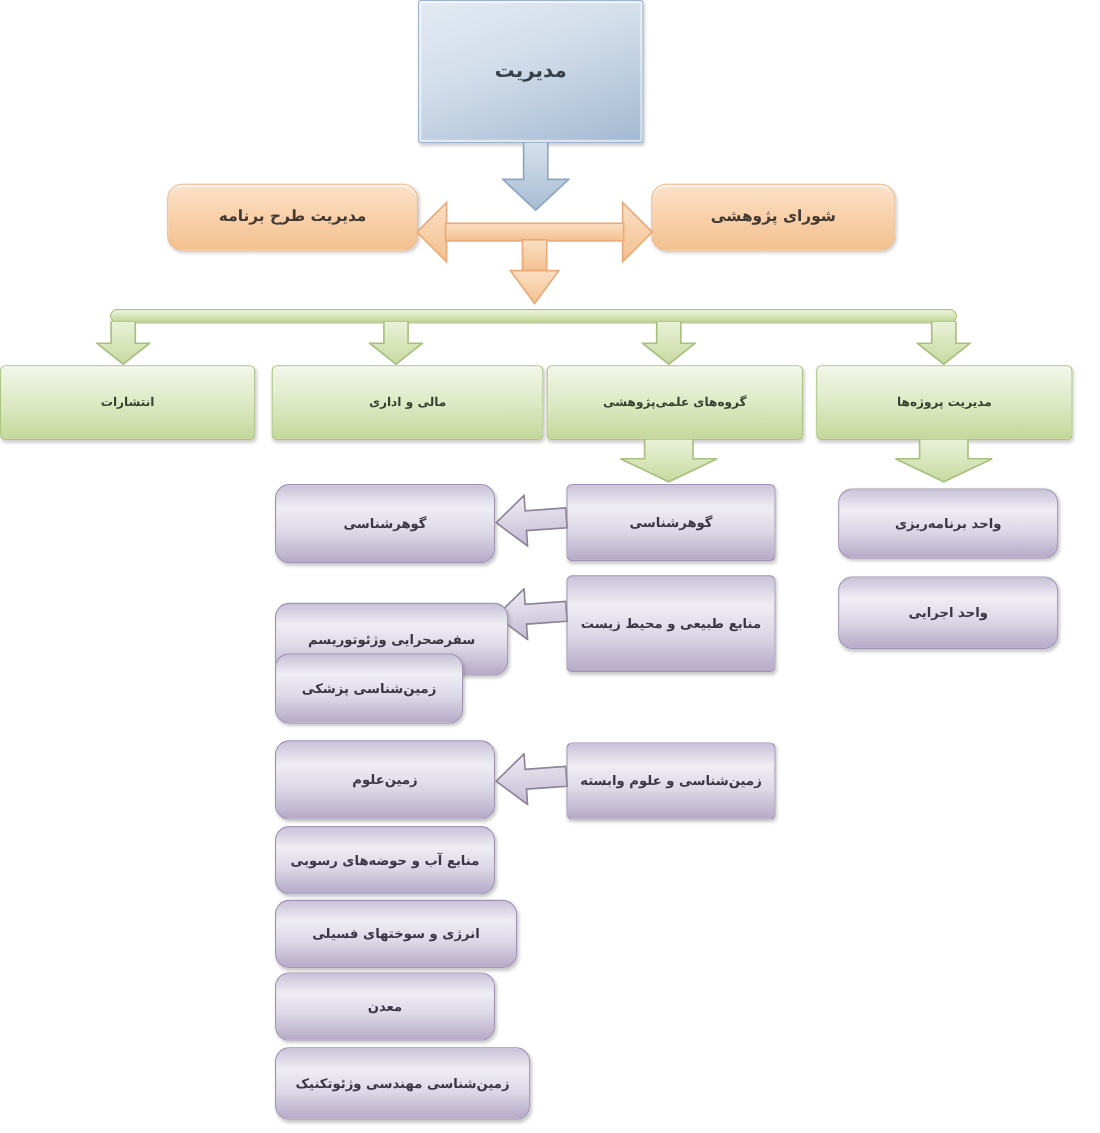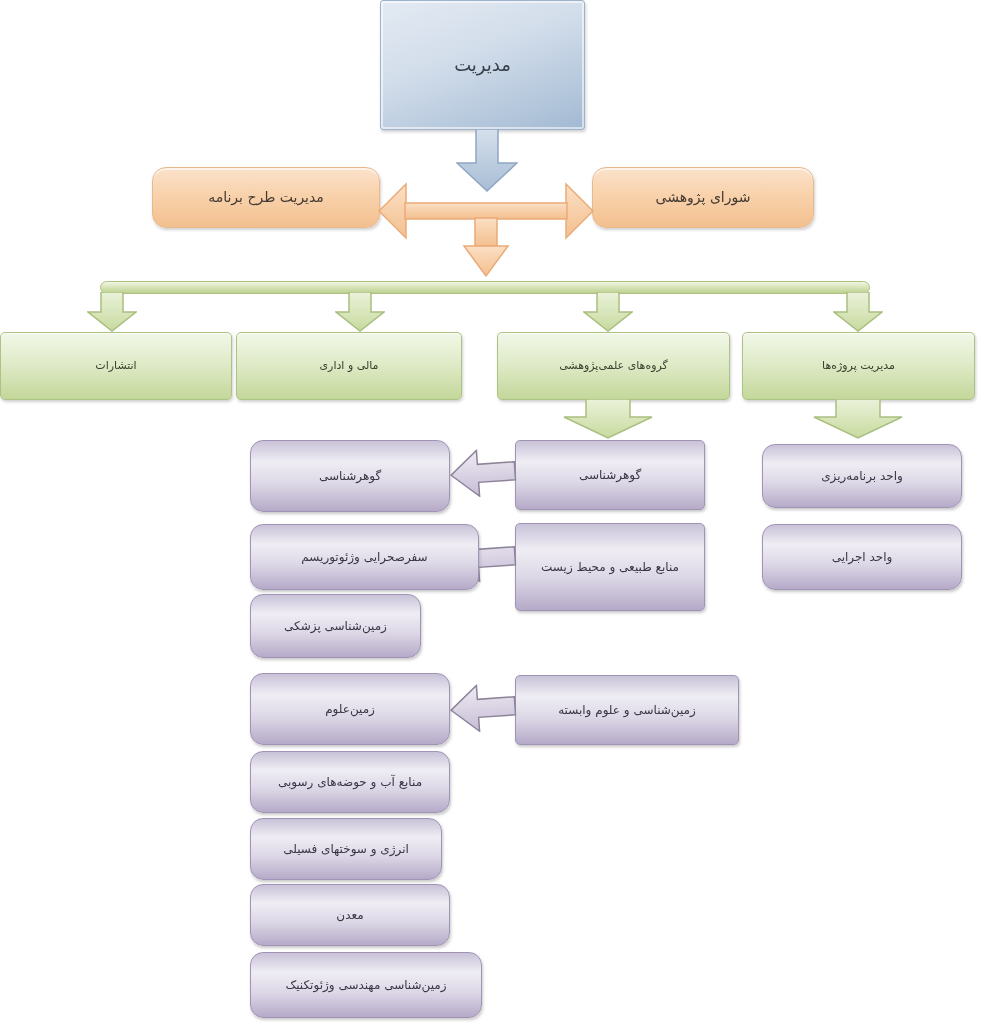--- a/index.html
+++ b/index.html
@@ -5,21 +5,21 @@
   html,body{margin:0;padding:0;background:#ffffff;}
   .canvas{
     position:relative;width:1000px;height:1030px;background:#ffffff;overflow:hidden;
     font-family:"DejaVu Sans","Liberation Sans",sans-serif;
   }
   .box{
     position:absolute;display:flex;align-items:center;justify-content:center;
     box-sizing:border-box;text-align:center;
   }
   .lbl{
-    font-weight:normal;color:#3a3a3a;direction:rtl;unicode-bidi:embed;
+    font-weight:bold;color:#3a3a3a;direction:rtl;unicode-bidi:embed;
     line-height:1.35;padding:0 8px;
   }
   
   .blue{
     background:linear-gradient(160deg,#e3eaf3 0%,#d3deeb 40%,#b3c6db 80%,#a2b9d2 100%);
     border:1px solid #9db2cc;border-radius:3px;
     box-shadow:inset 0 0 0 2px rgba(255,255,255,.55),1px 2px 3px rgba(120,120,120,.35);
   }
   .blue .lbl{font-size:18px;color:#38404a;}
   
@@ -112,21 +112,21 @@
   <svg class="arr" style="left:583px;top:292px" width="50" height="40">
     <polygon points="14,0 36,0 36,20 49,20 25,39 1,20 14,20" fill="url(#gGreen)" stroke="#a9bf80" stroke-width="1.5"></polygon>
   </svg>
   <svg class="arr" style="left:833px;top:292px" width="50" height="40">
     <polygon points="14,0 36,0 36,20 49,20 25,39 1,20 14,20" fill="url(#gGreen)" stroke="#a9bf80" stroke-width="1.5"></polygon>
   </svg>
 
   <div class="box green" style="left:0px;top:332px;width:232px;height:68px">
     <span class="lbl">انتشارات</span>
   </div>
-  <div class="box green" style="left:236px;top:332px;width:226px;height:68px">
+  <div class="box green" style="left:247px;top:332px;width:247px;height:68px">
     <span class="lbl">مالی و اداری</span>
   </div>
   <div class="box green" style="left:497px;top:332px;width:233px;height:68px">
     <span class="lbl">گروه‌های علمی‌پژوهشی</span>
   </div>
   <div class="box green" style="left:742px;top:332px;width:233px;height:68px">
     <span class="lbl">مدیریت پروژه‌ها</span>
   </div>
 
   <svg class="arr" style="left:562px;top:399px" width="92" height="40">
@@ -135,50 +135,50 @@
   <svg class="arr" style="left:812px;top:399px" width="92" height="40">
     <polygon points="24,0 68,0 68,18 90,18 46,39 2,18 24,18" fill="url(#gGreen)" stroke="#a9bf80" stroke-width="1.5"></polygon>
   </svg>
 
   <div class="box purple sq" style="left:515px;top:440px;width:190px;height:70px">
     <span class="lbl">گوهرشناسی</span>
   </div>
   <div class="box purple sq" style="left:515px;top:523px;width:190px;height:88px">
     <span class="lbl">منابع طبیعی و محیط زیست</span>
   </div>
-  <div class="box purple sq" style="left:515px;top:675px;width:224px;height:70px">
+  <div class="box purple sq" style="left:515px;top:675px;width:190px;height:70px">
     <span class="lbl">زمین‌شناسی و علوم وابسته</span>
   </div>
 
   <svg class="arr tilt" style="left:450px;top:449px" width="66" height="48">
     <polygon points="28,1 28,15 65,15 65,33 28,33 28,47 1,24" fill="url(#gPurple)" stroke="#8d8399" stroke-width="1.5"></polygon>
   </svg>
   <svg class="arr tilt" style="left:450px;top:534px" width="66" height="48">
     <polygon points="28,1 28,15 65,15 65,33 28,33 28,47 1,24" fill="url(#gPurple)" stroke="#8d8399" stroke-width="1.5"></polygon>
   </svg>
   <svg class="arr tilt" style="left:450px;top:684px" width="66" height="48">
     <polygon points="28,1 28,15 65,15 65,33 28,33 28,47 1,24" fill="url(#gPurple)" stroke="#8d8399" stroke-width="1.5"></polygon>
   </svg>
 
   <div class="box purple" style="left:250px;top:440px;width:200px;height:72px">
     <span class="lbl">گوهرشناسی</span>
   </div>
-  <div class="box purple" style="left:250px;top:524px;width:229px;height:66px">
+  <div class="box purple" style="left:250px;top:548px;width:212px;height:66px">
     <span class="lbl">سفرصحرایی وژئوتوریسم</span>
   </div>
   <div class="box purple" style="left:250px;top:594px;width:171px;height:64px">
     <span class="lbl">زمین‌شناسی پزشکی</span>
   </div>
   <div class="box purple" style="left:250px;top:673px;width:200px;height:72px">
     <span class="lbl">زمین‌علوم</span>
   </div>
   <div class="box purple" style="left:250px;top:751px;width:200px;height:62px">
     <span class="lbl">منابع آب و حوضه‌های رسوبی</span>
   </div>
-  <div class="box purple" style="left:250px;top:818px;width:192px;height:62px">
+  <div class="box purple" style="left:250px;top:818px;width:220px;height:62px">
     <span class="lbl">انرژی و سوختهای فسیلی</span>
   </div>
   <div class="box purple" style="left:250px;top:884px;width:200px;height:62px">
     <span class="lbl">معدن</span>
   </div>
   <div class="box purple" style="left:250px;top:952px;width:232px;height:66px">
     <span class="lbl">زمین‌شناسی مهندسی وژئوتکنیک</span>
   </div>
 
   <div class="box purple" style="left:762px;top:444px;width:200px;height:64px">

